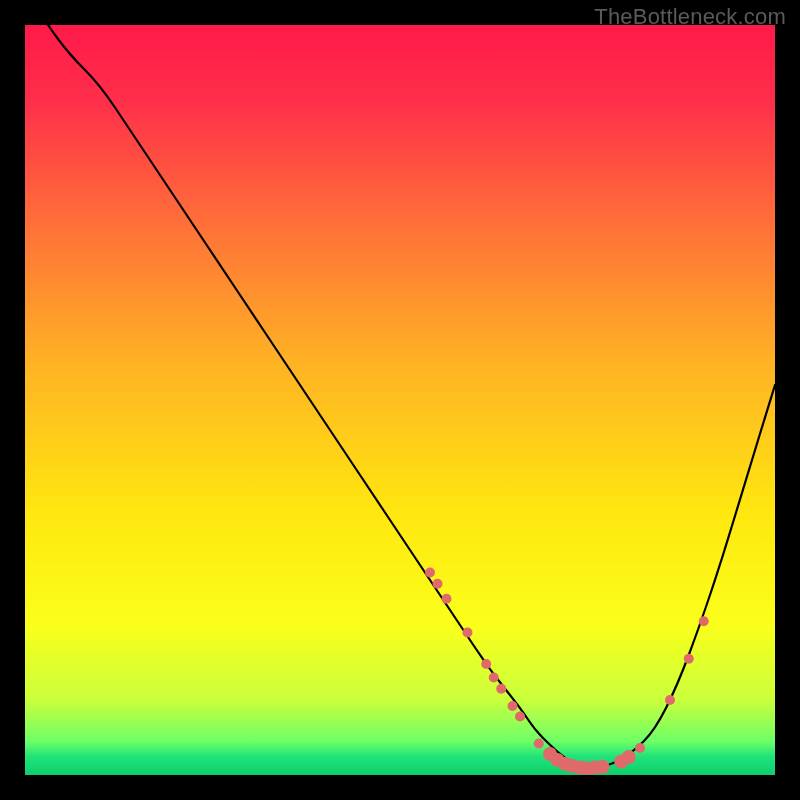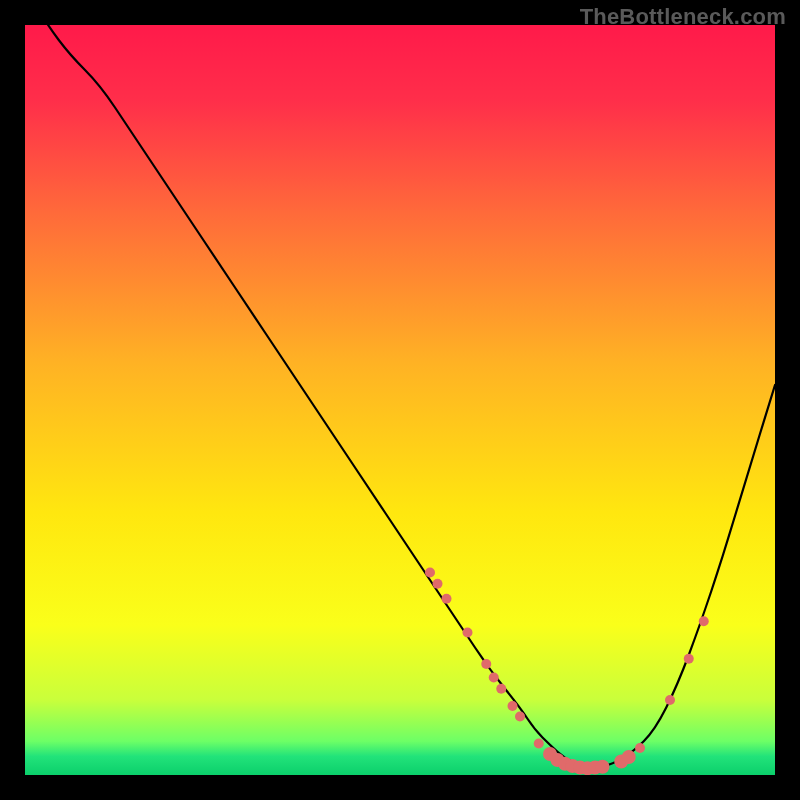--- a/index.html
+++ b/index.html
@@ -22,21 +22,21 @@
     top: 25px;
     width: 750px;
     height: 750px;
   }
   .watermark {
     position: absolute;
     top: 4px;
     right: 14px;
     color: #5a5a5a;
     font-size: 22px;
-    font-weight: 700;
+    font-weight: 400;
     letter-spacing: 0.2px;
     user-select: none;
   }
 </style>
 </head>
 <body>
 
 <div class="frame">
 
   <div class="watermark">TheBottleneck.com</div>

